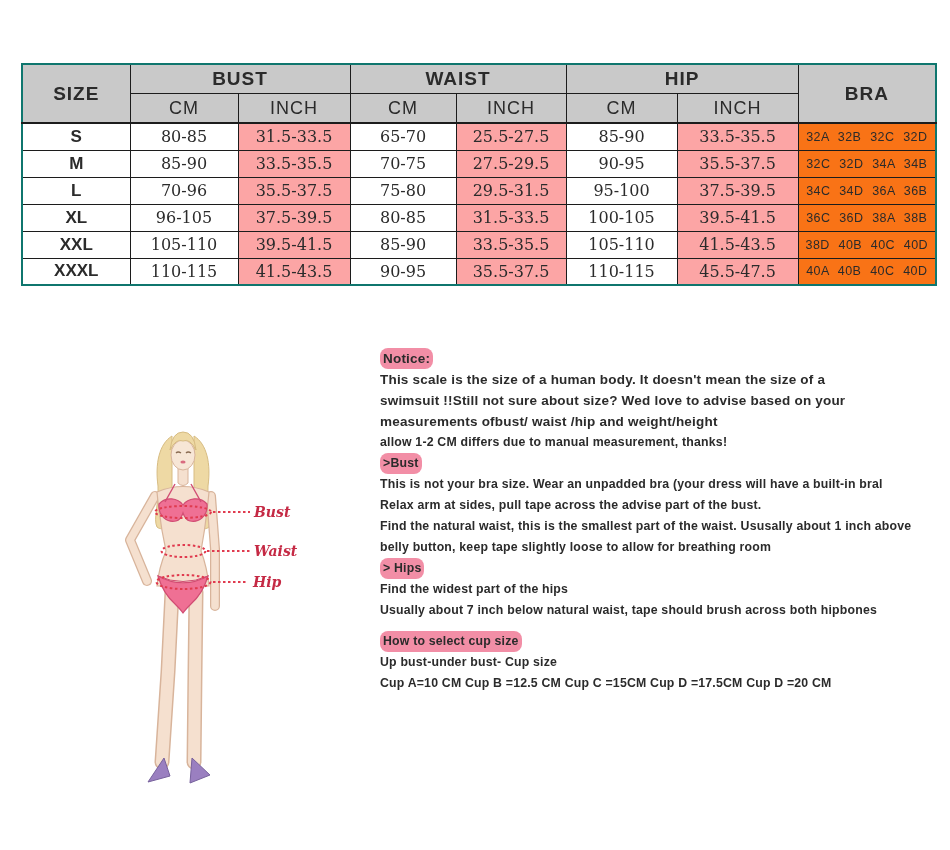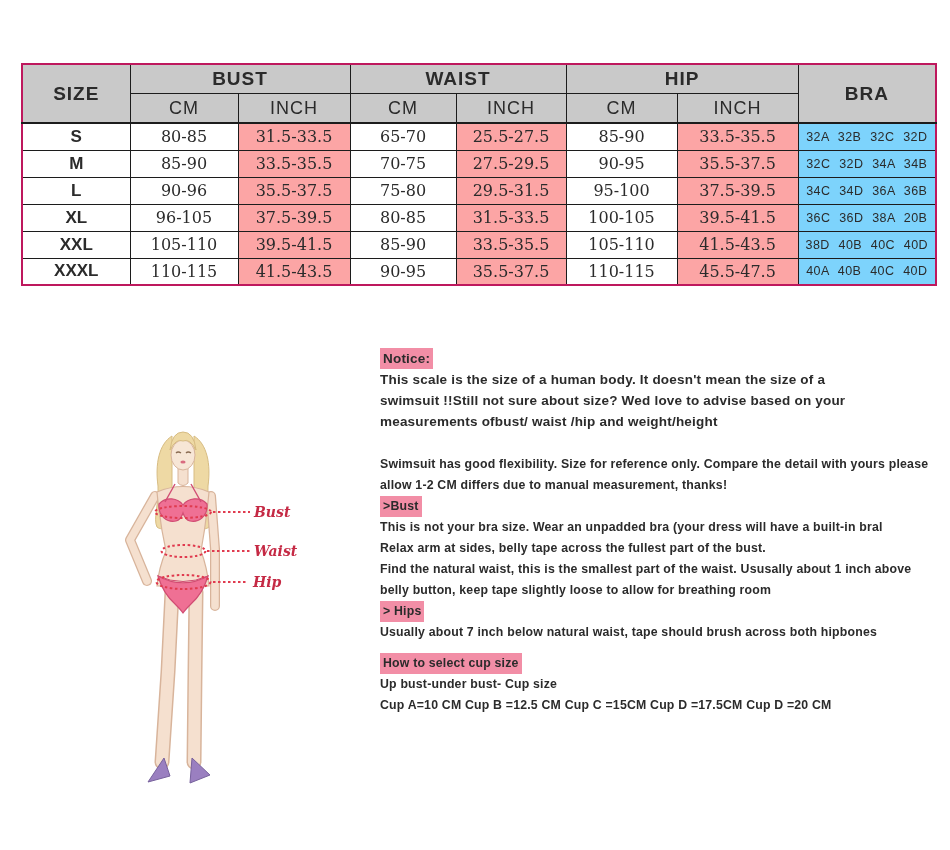--- a/index.html
+++ b/index.html
@@ -3,37 +3,37 @@
 <meta charset="utf-8">
 <style>
   html,body{margin:0;padding:0;background:#ffffff;}
   .page{position:relative;width:950px;height:850px;background:#ffffff;overflow:hidden;
         font-family:"Liberation Sans",sans-serif;color:#2b2b2b;}
 
   
   .size-table{position:absolute;left:21px;top:63px;width:914px;height:222px;
               border-collapse:collapse;table-layout:fixed;}
   .size-table th,.size-table td{border:1px solid #1c1c1c;text-align:center;vertical-align:middle;padding:0;}
-  .size-table{border:2px solid #be185d;}
+  .size-table{border:2px solid #0f766e;}
   .size-table thead th{background:#c9c9c9;}
   .size-table tbody tr:first-child td{border-top-width:2px;}
   .th-main{font-size:19px;font-weight:600;letter-spacing:1px;height:28px;}
   .th-sub{font-size:18px;font-weight:400;letter-spacing:1px;height:28px;}
   .size-table tbody tr{height:27px;}
   .c-size{font-size:17px;font-weight:600;background:#ffffff;}
   .c-num{font-family:"DejaVu Serif",serif;font-size:16px;background:#ffffff;margin-left:43px;}
   .c-shade{background:#fca5a5;}
-  .c-bra{font-size:12.5px;letter-spacing:.4px;word-spacing:5px;background:#7dd3fc;}
+  .c-bra{font-size:12.5px;letter-spacing:.4px;word-spacing:5px;background:#f97316;}
 
   
   .text-col{position:absolute;left:380px;top:348px;width:552px;font-weight:bold;
             letter-spacing:.2px;}
   .text-col .ln{line-height:21px;font-size:12.3px;white-space:nowrap;}
   .text-col .big{font-size:13.5px;}
-  .hl{display:inline-block;background:#f28ea6;padding:0 3px;}
+  .hl{display:inline-block;background:#f28ea6;padding:0 3px;border-radius:8px;}
   .gap-a{margin-top:22px;} .gap-b{margin-top:24px;} .gap-c{margin-top:10px;}
 
   
   .figure-wrap{position:absolute;left:102px;top:424px;width:260px;height:390px;}
   .fig-label{font-family:"DejaVu Serif",serif;font-style:italic;font-weight:bold;
              font-size:14px;fill:#c52944;}
 </style>
 </head>
 <body>
 
@@ -83,37 +83,37 @@
         <td class="c-num">85-90</td>
         <td class="c-num c-shade">33.5-35.5</td>
         <td class="c-num">70-75</td>
         <td class="c-num c-shade">27.5-29.5</td>
         <td class="c-num">90-95</td>
         <td class="c-num c-shade">35.5-37.5</td>
         <td class="c-bra">32C 32D 34A 34B</td>
       </tr>
       <tr>
         <td class="c-size">L</td>
-        <td class="c-num">90-96</td>
+        <td class="c-num">70-96</td>
         <td class="c-num c-shade">35.5-37.5</td>
         <td class="c-num">75-80</td>
         <td class="c-num c-shade">29.5-31.5</td>
         <td class="c-num">95-100</td>
         <td class="c-num c-shade">37.5-39.5</td>
         <td class="c-bra">34C 34D 36A 36B</td>
       </tr>
       <tr>
         <td class="c-size">XL</td>
         <td class="c-num">96-105</td>
         <td class="c-num c-shade">37.5-39.5</td>
         <td class="c-num">80-85</td>
         <td class="c-num c-shade">31.5-33.5</td>
         <td class="c-num">100-105</td>
         <td class="c-num c-shade">39.5-41.5</td>
-        <td class="c-bra">36C 36D 38A 20B</td>
+        <td class="c-bra">36C 36D 38A 38B</td>
       </tr>
       <tr>
         <td class="c-size">XXL</td>
         <td class="c-num">105-110</td>
         <td class="c-num c-shade">39.5-41.5</td>
         <td class="c-num">85-90</td>
         <td class="c-num c-shade">33.5-35.5</td>
         <td class="c-num">105-110</td>
         <td class="c-num c-shade">41.5-43.5</td>
         <td class="c-bra">38D 40B 40C 40D</td>
@@ -182,29 +182,29 @@
       <text class="fig-label" x="151" y="163">Hip</text>
     </svg>
   </div>
 
   <div class="text-col">
     <div class="ln big"><span class="hl">Notice:</span></div>
     <div class="ln big">This scale is the size of a human body. It doesn't mean the size of a</div>
     <div class="ln big">swimsuit !!Still not sure about size? Wed love to advise based on your</div>
     <div class="ln big">measurements ofbust/ waist /hip and weight/height</div>
 
-    <div class="ln gap-a">Swimsuit has good flexibility. Size for reference only. Compare the detail with yours please</div>
     <div class="ln">allow 1-2 CM differs due to manual measurement, thanks!</div>
 
     <div class="ln"><span class="hl">&gt;Bust</span></div>
     <div class="ln">This is not your bra size. Wear an unpadded bra (your dress will have a built-in bral</div>
-    <div class="ln">Relax arm at sides, belly tape across the fullest part of the bust.</div>
+    <div class="ln">Relax arm at sides, pull tape across the advise part of the bust.</div>
     <div class="ln">Find the natural waist, this is the smallest part of the waist. Ususally about 1 inch above</div>
     <div class="ln">belly button, keep tape slightly loose to allow for breathing room</div>
     <div class="ln"><span class="hl">&gt; Hips</span></div>
+    <div class="ln">Find the widest part of the hips</div>
     <div class="ln">Usually about 7 inch below natural waist, tape should brush across both hipbones</div>
 
     <div class="ln gap-c"><span class="hl">How to select cup size</span></div>
     <div class="ln">Up bust-under bust- Cup size</div>
     <div class="ln">Cup A=10 CM Cup B =12.5 CM Cup C =15CM Cup D =17.5CM Cup D =20 CM</div>
   </div>
 
 </div>
 
 </body></html>

